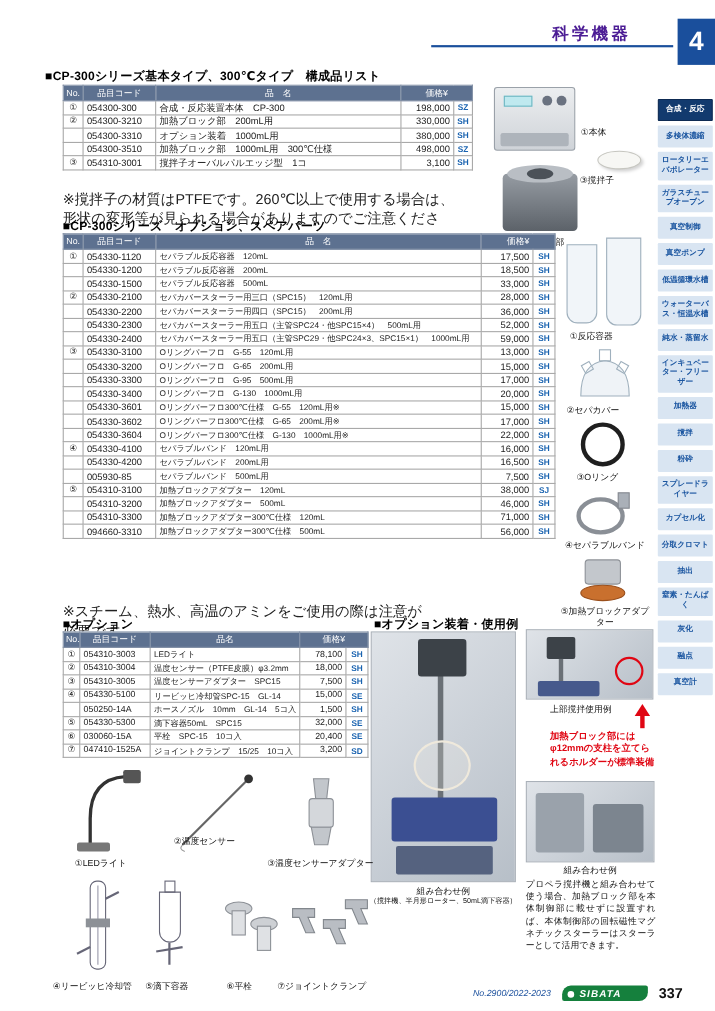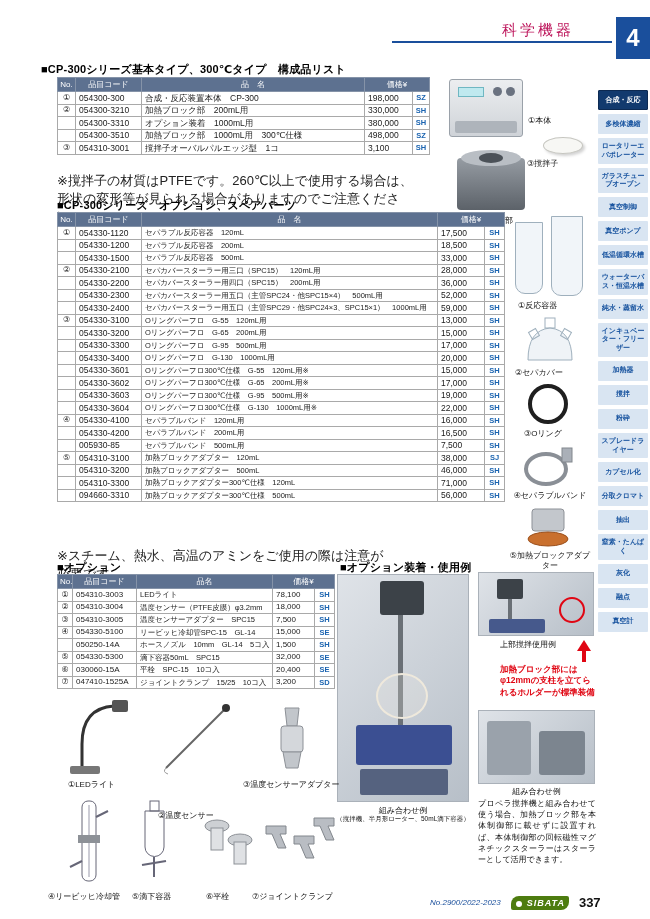--- a/index.html
+++ b/index.html
@@ -1,39 +1,39 @@
 <!DOCTYPE html>
 <html><head>
 <meta charset="utf-8">
 <style>
   *{margin:0;padding:0;box-sizing:border-box}
   body{font-family:"Liberation Sans","DejaVu Sans",sans-serif;background:#e9e9e9}
   .page{position:relative;width:650px;height:919px;background:#fff;margin:0 auto;overflow:hidden}
 
   
-  .cat-header{position:absolute;top:21px;right:76px;color:#be185d;font-size:15px;font-weight:normal;letter-spacing:3px}
+  .cat-header{position:absolute;top:21px;right:76px;color:#4c1d95;font-size:15px;font-weight:bold;letter-spacing:3px}
   .header-rule{position:absolute;top:41px;left:392px;width:220px;height:2px;background:#1a4f9c}
   .tab4{position:absolute;top:17px;right:0;width:34px;height:42px;background:#1a4f9c;color:#fff;font-size:24px;font-weight:bold;display:flex;align-items:center;justify-content:center}
 
   
   .sidebar{position:absolute;top:90px;right:2px;width:50px;display:flex;flex-direction:column;gap:4px}
   .sb-item{background:#d9e5f2;color:#1a55a0;font-size:7px;font-weight:bold;line-height:1.25;text-align:center;padding:4px 1px;display:flex;align-items:center;justify-content:center;min-height:20px;border-radius:1px}
   .sb-item:first-child{background:#123a6e;color:#fff;border:1px solid #0d2a52}
 
   .sec-title{position:absolute;font-size:11px;font-weight:bold;color:#000;letter-spacing:.2px;white-space:nowrap}
   .note{position:absolute;font-size:13px;color:#222;line-height:1.35}
   .cap{position:absolute;font-size:8px;color:#111;line-height:1.2;white-space:nowrap}
   .cap.wrap{white-space:normal;text-align:center}
 
   
   .tbl{position:absolute;border-collapse:collapse;table-layout:fixed;background:#fff}
   .tbl th{background:#5d7190;color:#fff;font-weight:normal;font-size:8px;border:1px solid #8593a8;height:14px;padding:0 2px}
   .tbl td{border:1px solid #a9a9a9;font-size:8.5px;color:#1a1a1a;height:12.5px;padding:0 3px;overflow:hidden;white-space:nowrap;line-height:1;vertical-align:middle}
   .tbl td.c-no{text-align:center;padding:0;font-size:8px}
-  .tbl td.c-price{text-align:left}
+  .tbl td.c-price{text-align:right}
   .tbl td.c-tag{color:#1a63b0;text-align:center;padding:0;font-size:7.5px;font-weight:bold}
   .tbl tr.grp td{border-top:1px solid #5f5f5f}
   .tbl2 td.c-name{font-size:7.5px}
   .tbl3 td{font-size:8px}
   .tbl3 td.c-name{font-size:7.5px}
 
   
   .fig{position:absolute}
   .fig-main{left:449px;top:79px;width:74px;height:58px}
   .dev-body{position:absolute;inset:0;background:linear-gradient(#eceef0,#cfd3d8);border:1px solid #9aa1a9;border-radius:3px}
@@ -86,21 +86,21 @@
   .fb-sensor{left:158px;top:700px}
   .fb-sadapter{left:255px;top:700px}
   .fb-cond{left:60px;top:795px}
   .fb-funnel{left:132px;top:795px}
   .fb-stopper{left:200px;top:812px}
   .fb-clamp{left:262px;top:812px}
 
   
   .footer{position:absolute;left:430px;top:895px;display:flex;align-items:center;gap:10px}
   .cat-no{font-size:8px;color:#1a4f9c;font-style:italic}
-  .logo{background:#4d7c0f;color:#fff;font-size:9px;font-weight:bold;font-style:italic;padding:2px 4px 2px 16px;border-radius:8px 2px 8px 2px;position:relative;letter-spacing:1px}
+  .logo{background:#15803d;color:#fff;font-size:9px;font-weight:bold;font-style:italic;padding:2px 24px 2px 16px;border-radius:8px 2px 8px 2px;position:relative;letter-spacing:1px}
   .logo::before{content:"";position:absolute;left:5px;top:5px;width:6px;height:6px;background:#fff;border-radius:50%}
   .page-num{font-size:13px;font-weight:bold;color:#111}
 </style>
 </head>
 <body>
 
 <div class="page">
 
   <div class="cat-header">科学機器</div>
   <div class="header-rule"></div>
@@ -313,27 +313,20 @@
         </tr>
         <tr class="row">
           <td class="c-no"></td>
           <td class="c-code">054330-3602</td>
           <td class="c-name">Oリングパーフロ300℃仕様　G-65　200mL用※</td>
           <td class="c-price">17,000</td>
           <td class="c-tag">SH</td>
         </tr>
         <tr class="row">
           <td class="c-no"></td>
-          <td class="c-code">054330-3603</td>
-          <td class="c-name">Oリングパーフロ300℃仕様　G-95　500mL用※</td>
-          <td class="c-price">19,000</td>
-          <td class="c-tag">SH</td>
-        </tr>
-        <tr class="row">
-          <td class="c-no"></td>
           <td class="c-code">054330-3604</td>
           <td class="c-name">Oリングパーフロ300℃仕様　G-130　1000mL用※</td>
           <td class="c-price">22,000</td>
           <td class="c-tag">SH</td>
         </tr>
         <tr class="row grp">
           <td class="c-no">④</td>
           <td class="c-code">054330-4100</td>
           <td class="c-name">セパラブルバンド　120mL用</td>
           <td class="c-price">16,000</td>
@@ -538,21 +531,21 @@
   </div>
   <div class="cap" style="left:68px;top:780px">①LEDライト</div>
 
   <div class="figbox fb-sensor">
     <svg width="80" height="75">
       <path d="M8 68 L66 10" stroke="#666" stroke-width="2"></path>
       <circle cx="68" cy="8" r="4" fill="#333"></circle>
       <path d="M8 68 q-4 4 2 6" stroke="#999" fill="none"></path>
     </svg>
   </div>
-  <div class="cap" style="left:158px;top:811px">②温度センサー</div>
+  <div class="cap" style="left:158px;top:760px">②温度センサー</div>
 
   <div class="figbox fb-sadapter">
     <svg width="70" height="75">
       <path d="M30 8 h14 l-2 18 h-10 z" fill="#c2c6cb" stroke="#8d9197"></path>
       <rect x="26" y="26" width="22" height="26" rx="3" fill="#d4d7db" stroke="#8d9197"></rect>
       <path d="M28 52 h18 l-3 16 h-12 z" fill="#c2c6cb" stroke="#8d9197"></path>
     </svg>
   </div>
   <div class="cap" style="left:243px;top:780px">③温度センサーアダプター</div>
 

